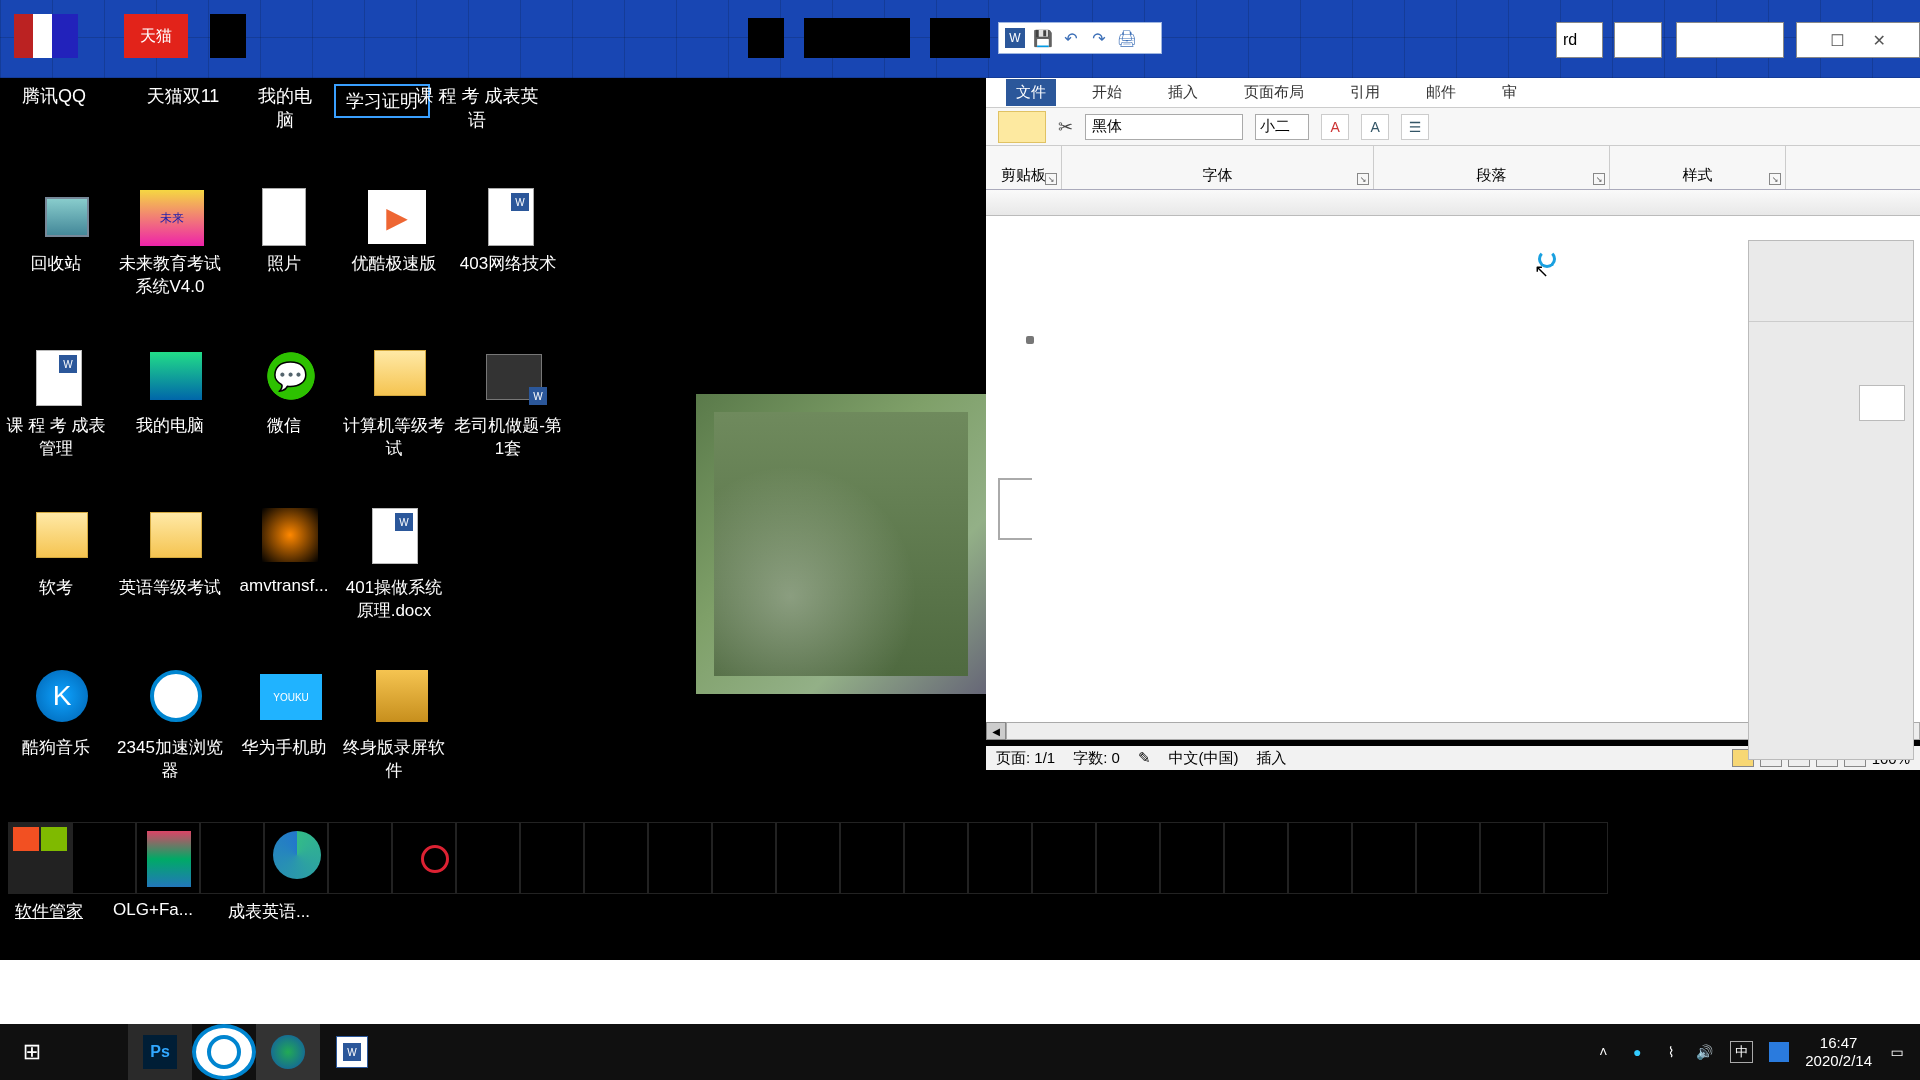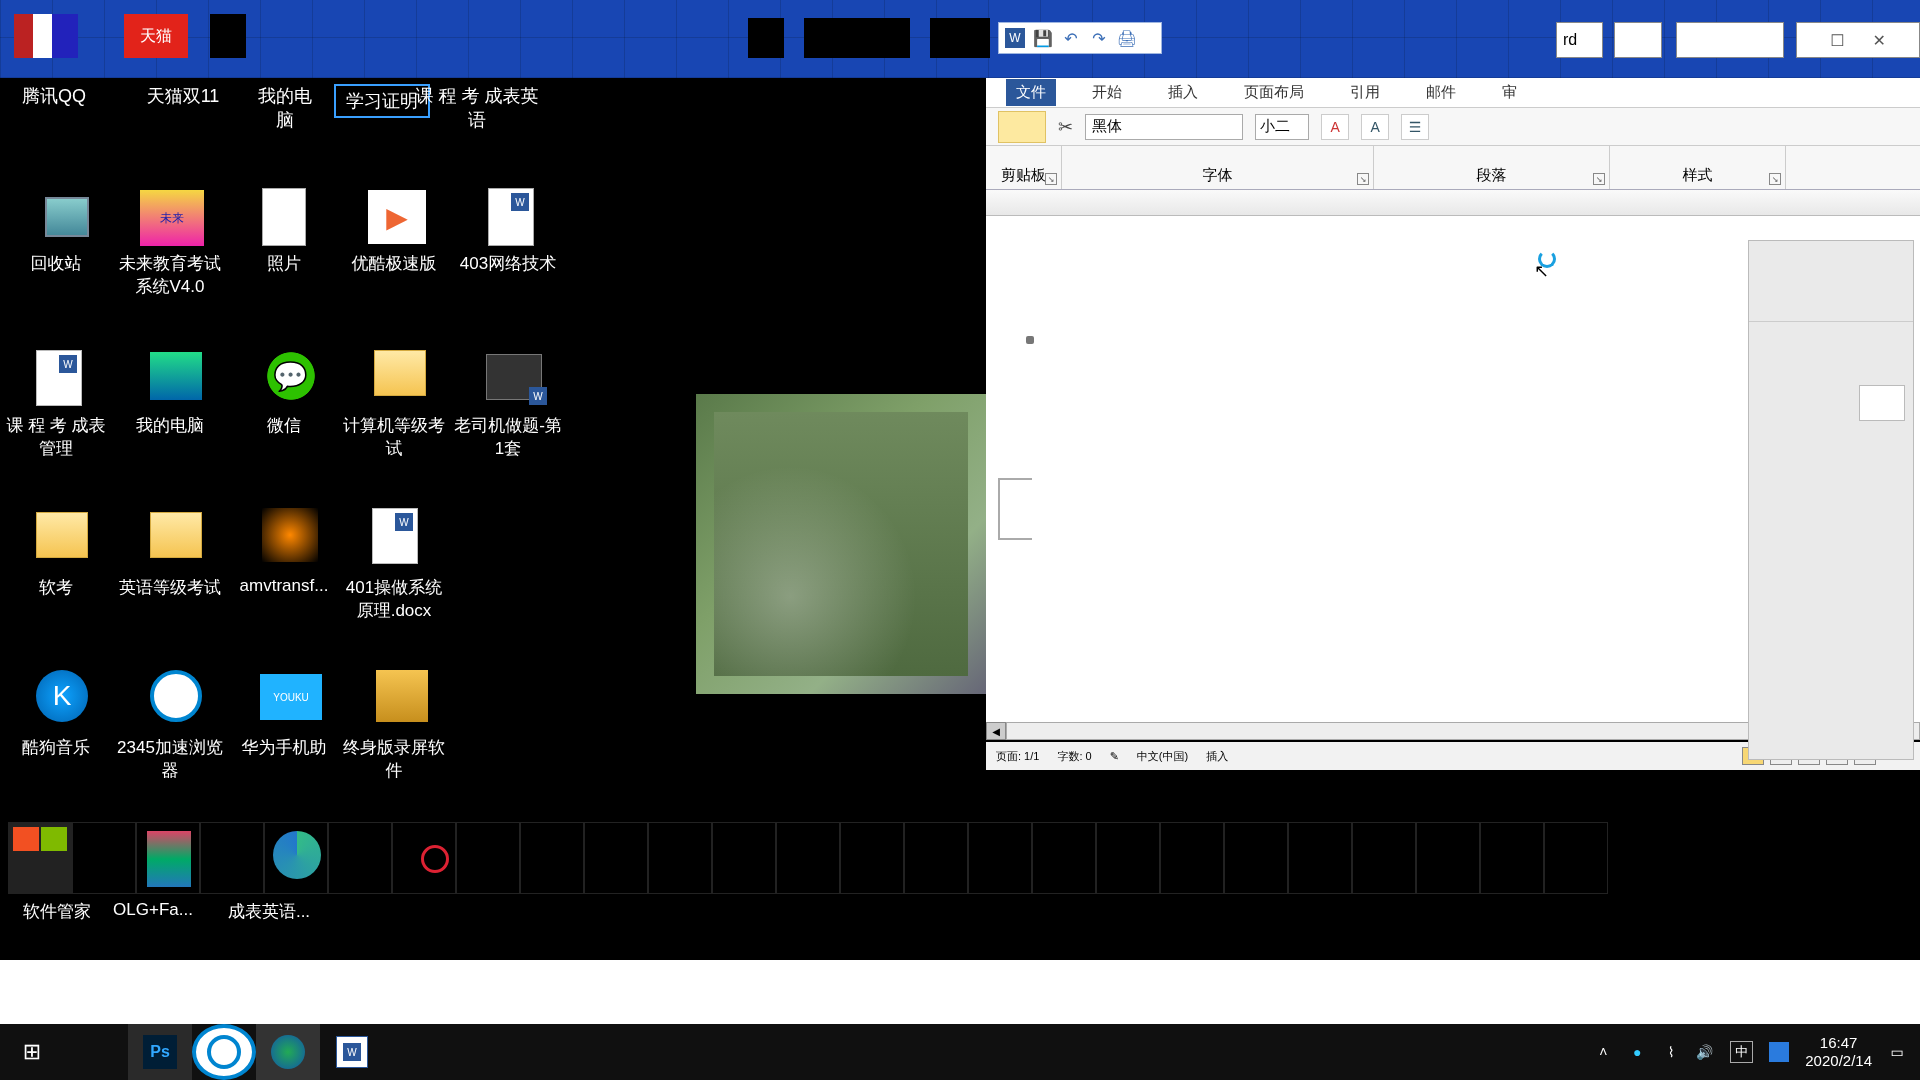--- a/index.html
+++ b/index.html
@@ -85,40 +85,40 @@
 .rg1 { width:76px;} .rg2 { width:312px;} .rg3 { width:236px;} .rg4 { width:176px;}
 .ruler { height:26px; background:linear-gradient(#fafafa,#e8e8e8); border-bottom:1px solid #bbb; }
 .doc-area { position:absolute; top:138px; left:12px; right:12px; bottom:50px; background:#fff; overflow:hidden;}
 .doc-margin { position:absolute; top:120px; left:28px; width:8px; height:8px; background:#777; border-radius:2px;}
 .page-edge { position:absolute; left:0; top:262px; width:34px; height:62px; border:2px solid #aaa; border-right:none;}
 .cursor-spin { position:absolute; left:540px; top:34px; width:18px;height:18px; border:3px solid #1aa0e0; border-top-color:transparent; border-radius:50%;}
 .cursor-arrow { position:absolute; left:536px; top:44px; font-size:18px; color:#000;}
 .hscroll { position:absolute; left:0; bottom:30px; right:0; height:18px; background:#ddd; display:flex;}
 .hscroll .track { flex:1; background:#eee; border:1px solid #aaa;}
 .hscroll .lbtn { width:20px;border:1px solid #888;background:#ccc;display:flex;align-items:center;justify-content:center;font-size:10px;}
-.status-bar { position:absolute; left:0; bottom:0; right:0; height:30px; background:#f2f2f2; border-top:2px solid #000000; display:flex; align-items:center; font-size:11px; gap:18px; padding:0 10px;}
+.status-bar { position:absolute; left:0; bottom:0; right:0; height:30px; background:#f2f2f2; border-top:6px solid #000000; display:flex; align-items:center; font-size:15px; gap:18px; padding:0 10px;}
 .sbtn { width:22px;height:18px;border:1px solid #888;background:#eee;}
 .status-right { margin-left:auto; display:flex; align-items:center; gap:6px;}
 .right-pane { position:absolute; top:240px; left:1748px; width:166px; height:520px; background:#eaeaea; border:1px solid #bbb;}
 .right-pane .split { position:absolute; top:80px; left:0; right:0; height:1px; background:#ccc;}
 .right-pane .inner { position:absolute; top:144px; right:8px; width:46px; height:36px; border:1px solid #bbb; background:#fff;}
 .bottom-stripe { position:absolute; top:808px; left:0; width:1920px; height:220px; background:#000; }
 .film-strip { position:absolute; top:822px; left:8px; height:86px; display:flex; gap:0; }
 .film-cell { width:64px; height:72px; background:#000; border:1px solid #222; position:relative;}
 .film-cell.tiles { background:#222;}
 .film-cell.tiles::before{content:"";position:absolute;left:4px;top:4px;width:26px;height:24px;background:#f25022;}
 .film-cell.tiles::after{content:"";position:absolute;right:4px;top:4px;width:26px;height:24px;background:#7fba00;}
 .film-cell.zip { background:#000;}
 .film-cell.zip::before{content:"";position:absolute;left:10px;top:8px;width:44px;height:56px;background:linear-gradient(#d46,#0a6,#27b);}
 .film-cell.green { background:#000;}
 .film-cell.green::before{content:"";position:absolute;left:8px;top:8px;width:48px;height:48px;border-radius:50%;background:conic-gradient(#3b8,#27c);}
 .film-cell.rec { background:#000;}
 .film-cell.rec::before{content:"";position:absolute;left:28px;top:22px;width:22px;height:22px;border:3px solid #d23;border-radius:50%;}
 .film-label { position:absolute; top:900px; color:#fff; font-size:17px; text-align:center;}
-.fl1{left:8px;width:98px;} .fl2{left:112px;width:82px;} .fl3{left:216px;width:106px;}
+.fl1{left:0;width:98px;text-decoration:underline;} .fl2{left:112px;width:82px;} .fl3{left:216px;width:106px;}
 .film-right-black { position:absolute; top:878px; left:1630px; width:148px; height:36px; background:#000;}
 .film-right-black2 { position:absolute; top:878px; left:1784px; width:130px; height:36px; background:#000;}
 .white-strip { position:absolute; top:960px; left:0; width:1920px; height:64px; background:#fff;}
 .taskbar { position:absolute; bottom:0; left:0; width:1920px; height:56px; background:#101010; display:flex; align-items:center;}
 .tbtn { width:64px; height:56px; display:flex; align-items:center; justify-content:center; color:#fff;}
 .tbtn.start { font-size:22px;}
 .tbtn.ps { background:#2a2a2a;}
 .tbtn.ps .psb { width:34px;height:34px;background:#001e36;color:#31a8ff;display:flex;align-items:center;justify-content:center;font-weight:bold;}
 .tbtn.edge .ec { width:34px;height:34px;border-radius:50%;background:#fff;border:4px solid #0085d0;}
 .tbtn.globe { background:#333;}

